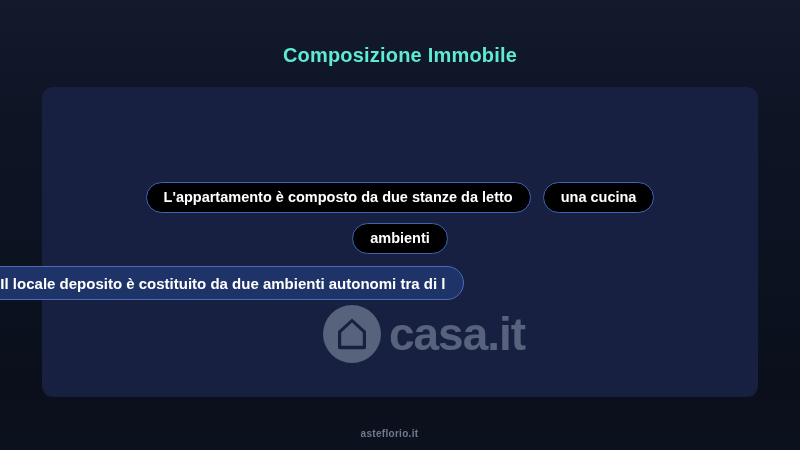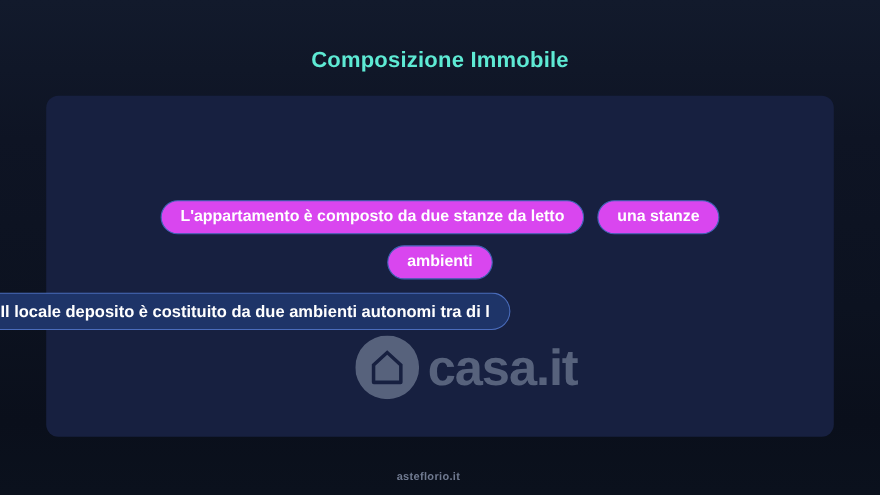--- a/index.html
+++ b/index.html
@@ -77,21 +77,21 @@
     margin-bottom: 10px;
   }
 
   .chip {
     display: inline-flex;
     align-items: center;
     justify-content: center;
     height: 31px;
     padding: 0 17px;
     border-radius: 999px;
-    background: #d946ef;
+    background: #000000;
     border: 1px solid #3f63b5;
     color: #ffffff;
     font-size: 14.5px;
     font-weight: bold;
     white-space: nowrap;
     line-height: 1;
   }
 
   
   .chip-overflow-wrap {
@@ -170,21 +170,21 @@
 <div class="viewport">
 
   <div class="page-title">Composizione Immobile</div>
 
   <div class="card">
 
     <div class="chips">
 
       <div class="chip-row">
         <span class="chip">L'appartamento è composto da due stanze da letto</span>
-        <span class="chip">una stanze</span>
+        <span class="chip">una cucina</span>
       </div>
 
       <div class="chip-row">
         <span class="chip">ambienti</span>
       </div>
 
     </div>
 
     <div class="watermark">
       <svg class="wm-badge" viewBox="0 0 58 58">

